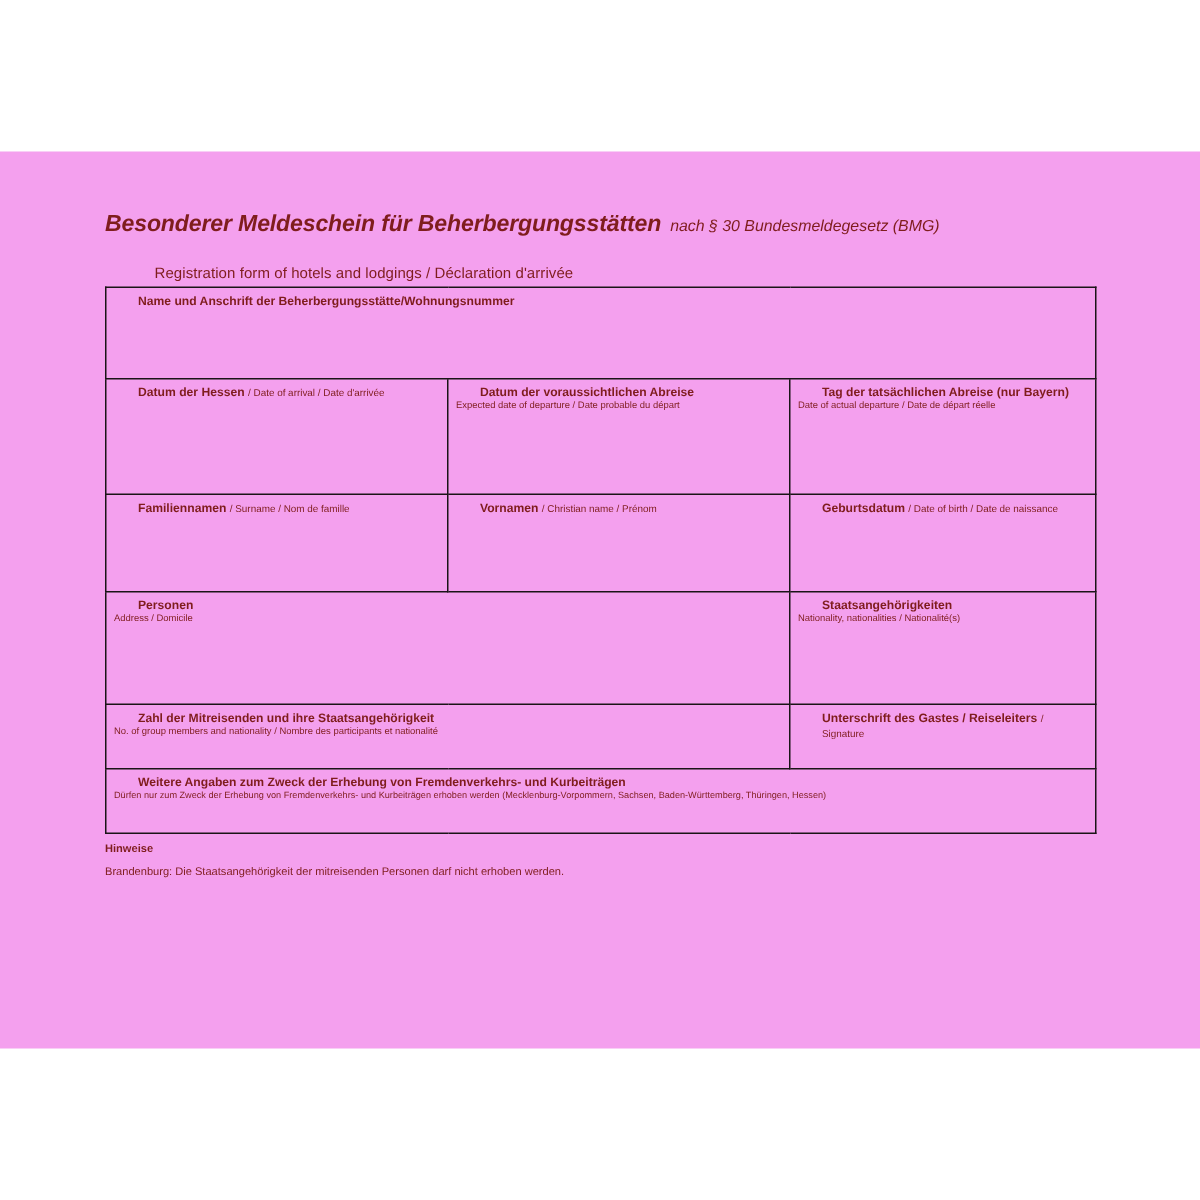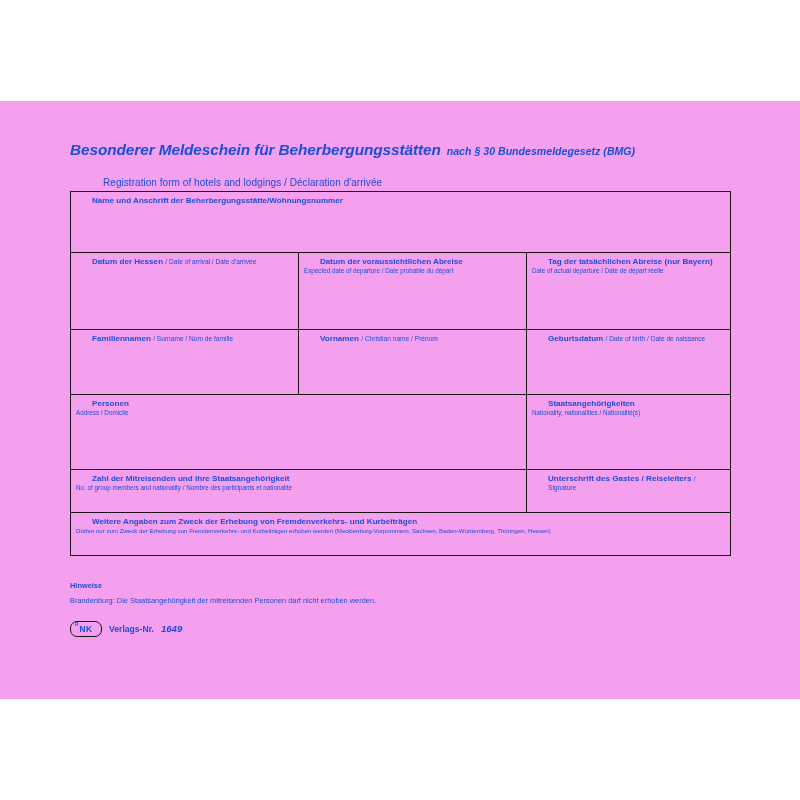--- a/index.html
+++ b/index.html
@@ -24,39 +24,39 @@
     width: 800px;
     height: 598px;
     background: #f4a0ee;
   }
   #form-inner {
     position: absolute;
     left: 70px;
     top: 40px;
     width: 660px;
     height: 540px;
-    color: #1d4ed8;
+    color: #7f1d1d;
   }
 
   
   .title-row {
     display: flex;
     align-items: baseline;
     gap: 6px;
     white-space: nowrap;
   }
   .title-main {
     font-size: 15.4px;
     font-weight: bold;
     font-style: italic;
     letter-spacing: -0.1px;
   }
   .title-sub {
     font-size: 10.6px;
-    font-weight: bold;
+    font-weight: normal;
     font-style: italic;
   }
   .title-translate {
     font-size: 10px;
     margin-top: 18px;
     margin-bottom: 3px;
     letter-spacing: 0.05px;
     padding-left: 33px;
   }
 
@@ -95,21 +95,21 @@
   }
   .h-name   { height: 56px; }
   .h-dates  { height: 72px; }
   .h-names  { height: 60px; }
   .h-addr   { height: 70px; }
   .h-group  { height: 38px; margin-left: 36px; }
   .h-extra  { height: 38px; }
 
   
   .notes {
-    margin-top: 25px;
+    margin-top: 5px;
     width: 660px;
   }
   .notes-title {
     font-size: 7.4px;
     font-weight: bold;
     margin-bottom: 6px;
   }
   .notes-line {
     font-size: 7.4px;
     line-height: 1.45;
@@ -256,24 +256,16 @@
             </td>
           </tr>
         </tbody>
       </table>
 
       <div class="notes">
         <div class="notes-title">Hinweise</div>
         <div class="notes-line">Brandenburg: Die Staatsangehörigkeit der mitreisenden Personen darf nicht erhoben werden.</div>
       </div>
 
-      <div class="footer">
-        <div class="logo">
-          <span class="r-sup">R</span>
-          <span>NK</span>
-        </div>
-        <span class="footer-text">Verlags-Nr.</span>
-        <span class="footer-num">1649</span>
-      </div>
 
     </div>
   </div>
 </div>
 
 </body></html>

